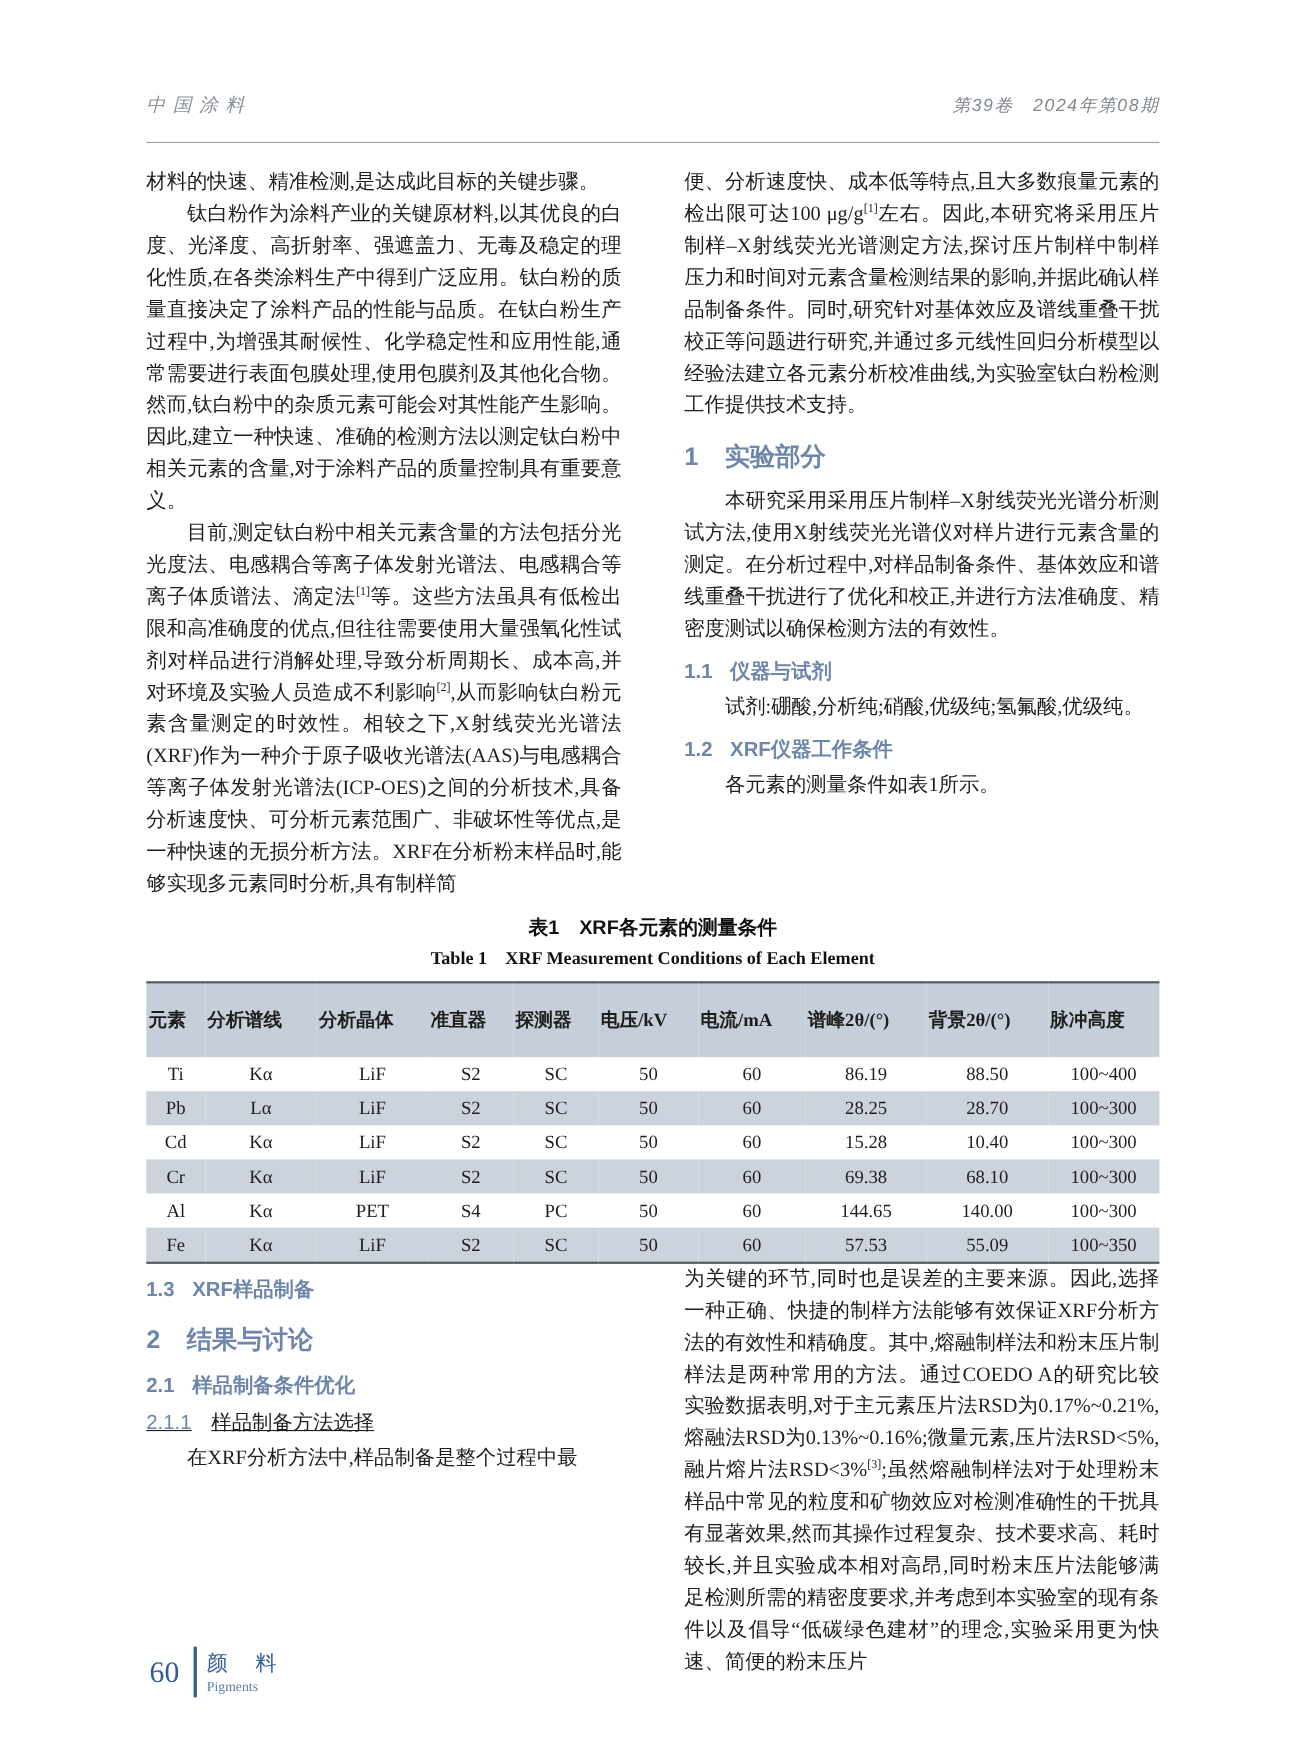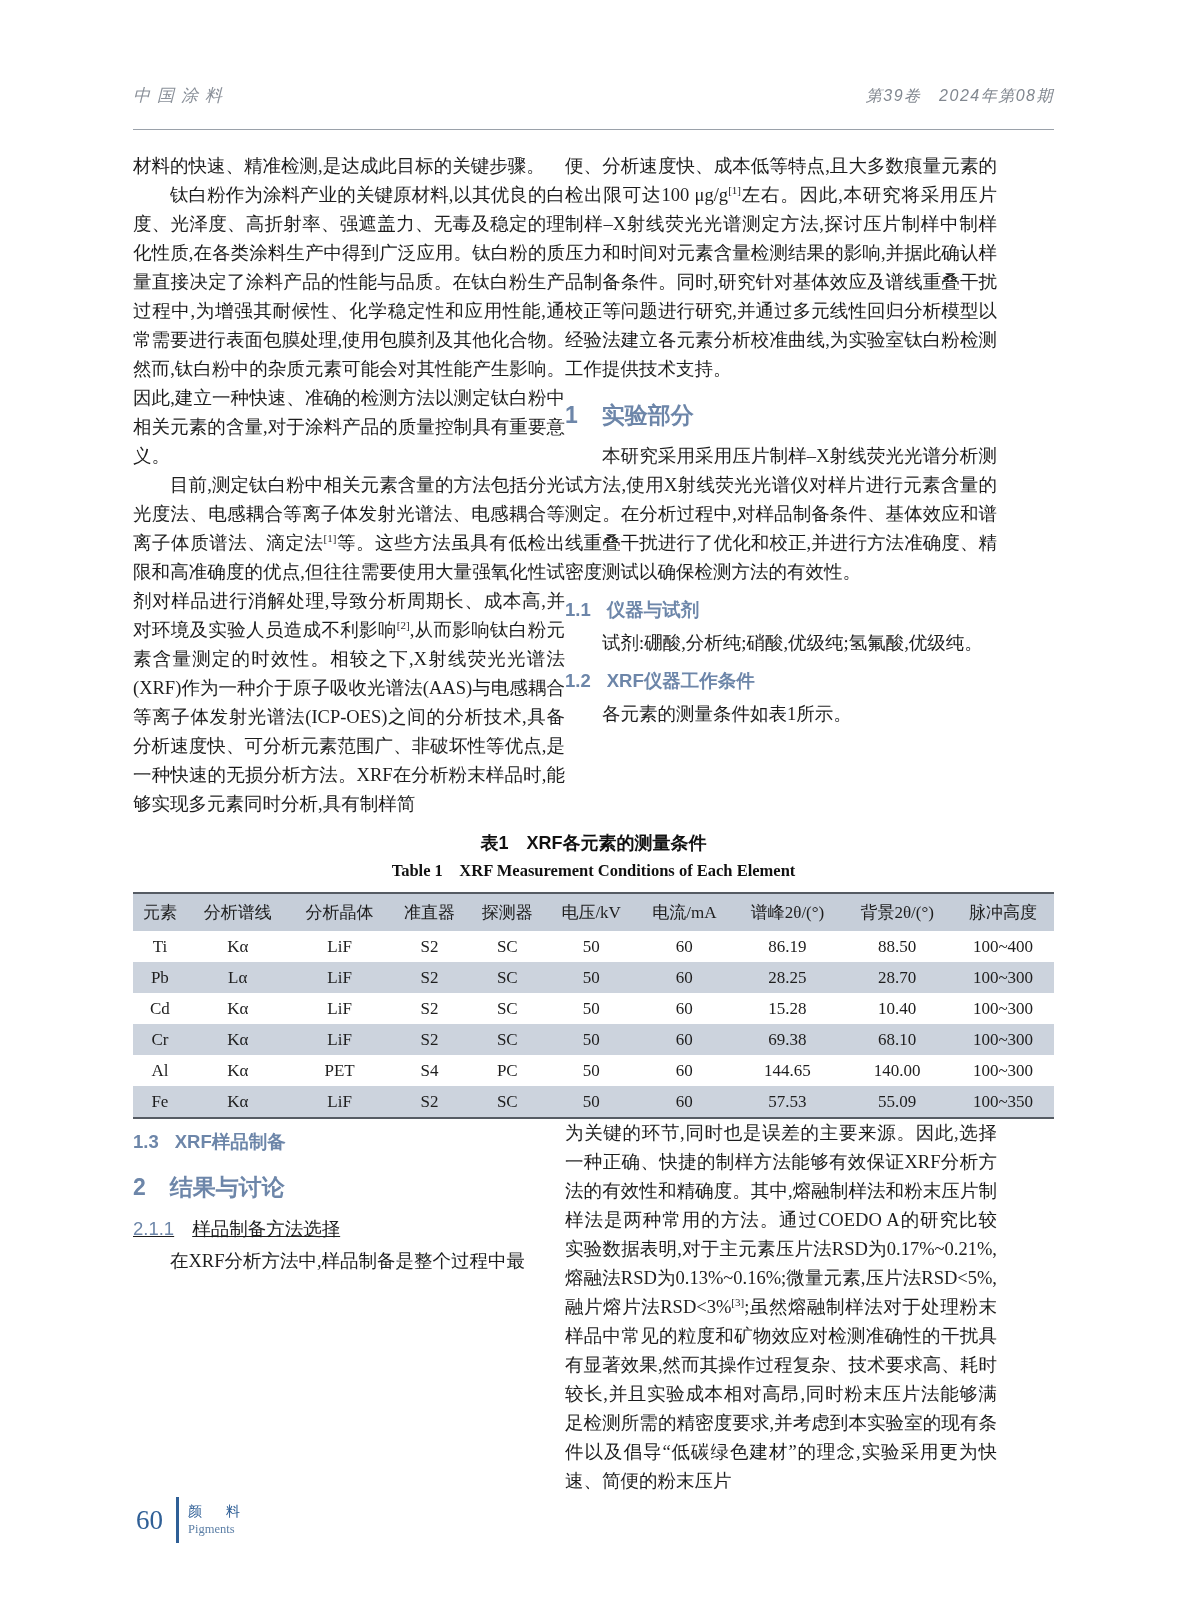--- a/index.html
+++ b/index.html
@@ -8,21 +8,21 @@
   .page{position:relative;width:921px;height:1516px;padding:84px 133px 0 133px;}
 
   
   .header{display:flex;justify-content:space-between;align-items:flex-end;
           border-bottom:1.5px solid #9aa1aa;padding-bottom:22px;
           font-family:"Liberation Sans","DejaVu Sans",sans-serif;font-style:italic;}
   .journal{color:#8a9099;font-size:17px;letter-spacing:7px;}
   .issue{color:#81878f;font-size:16px;letter-spacing:1.5px;}
 
   
-  .columns{display:flex;}
+  .columns{display:flex;gap:57px;}
   .columns.top{margin-top:22px;min-height:655px;}
   .columns.bottom{}
   .col{width:432px;font-size:18.5px;line-height:29px;text-align:justify;}
 
   p.para{margin:0;}
   p.para.indent{text-indent:2em;}
   sup.ref{font-size:11px;line-height:0;}
 
   .h1{font-family:"Liberation Sans","DejaVu Sans",sans-serif;
       color:var(--heading-blue,#6d86a9);font-size:23px;font-weight:bold;
@@ -38,31 +38,31 @@
   .h3 .htext{color:#1d1d1d;}
 
   
   .table-block{margin-top:12px;}
   .tbl-title-zh{text-align:center;font-family:"Liberation Sans","DejaVu Sans",sans-serif;
       font-weight:bold;font-size:18px;color:#111;}
   .tbl-title-en{text-align:center;font-weight:bold;font-size:16.5px;margin-top:5px;color:#111;}
   table{width:100%;border-collapse:collapse;margin-top:10px;
         border-top:2px solid var(--table-border,#555b63);
         border-bottom:2px solid var(--table-border,#555b63);font-size:17px;}
-  thead th{background:var(--table-header-bg,#c6ced9);font-weight:normal;
-        height:37px;text-align:center;padding:0 2px;}
+  thead th{background:var(--table-header-bg,#c6ced9);font-weight:bold;
+        height:37px;text-align:left;padding:15px 2px;}
   tbody td{height:31px;text-align:center;padding:0 2px;}
   tr.stripe td{background:var(--table-stripe-bg,#ccd3dd);}
 
   
   .footer{position:absolute;left:136px;top:1497px;display:flex;align-items:center;}
   .pgnum{color:var(--footer-blue,#2f5f96);font-size:27px;}
   .fbar{width:3px;height:46px;background:var(--footer-blue,#2f5f96);margin:0 9px 0 13px;}
   .fcol{display:flex;flex-direction:column;justify-content:center;}
-  .fzh{color:var(--footer-blue,#2f5f96);font-size:14px;letter-spacing:10px;
+  .fzh{color:var(--footer-blue,#2f5f96);font-size:19px;letter-spacing:10px;
        font-family:"Liberation Sans","DejaVu Sans",sans-serif;}
   .fen{color:#5c7fa6;font-size:12.5px;margin-top:1px;}
 </style>
 </head>
 <body>
 
 <div class="page">
 
   <div class="header">
     <span class="journal">中国涂料</span>
@@ -178,20 +178,21 @@
             <td>100~350</td>
           </tr>
         </tbody>
       </table>
   </div>
 
   <div class="columns bottom">
     <div class="col" id="col-left-bottom">
         <div class="h2"><span class="hnum">1.3</span><span class="htext">XRF样品制备</span></div>
         <div class="h1"><span class="hnum">2</span><span class="htext">结果与讨论</span></div>
+        <div class="h2"><span class="hnum">2.1</span><span class="htext">样品制备条件优化</span></div>
         <div class="h3"><span class="hnum">2.1.1</span><span class="htext">样品制备方法选择</span></div>
         <p class="para indent"><span>在XRF分析方法中,样品制备是整个过程中最</span></p>
       </div>
     <div class="col" id="col-right-bottom">
         <p class="para"><span>为关键的环节,同时也是误差的主要来源。因此,选择一种正确、快捷的制样方法能够有效保证XRF分析方法的有效性和精确度。其中,熔融制样法和粉末压片制样法是两种常用的方法。通过COEDO A的研究比较实验数据表明,对于主元素压片法RSD为0.17%~0.21%,熔融法RSD为0.13%~0.16%;微量元素,压片法RSD&lt;5%,融片熔片法RSD&lt;3%</span><sup class="ref">[3]</sup><span>;虽然熔融制样法对于处理粉末样品中常见的粒度和矿物效应对检测准确性的干扰具有显著效果,然而其操作过程复杂、技术要求高、耗时较长,并且实验成本相对高昂,同时粉末压片法能够满足检测所需的精密度要求,并考虑到本实验室的现有条件以及倡导“低碳绿色建材”的理念,实验采用更为快速、简便的粉末压片</span></p>
       </div>
   </div>
 
   <div class="footer">
     <span class="pgnum">60</span>

